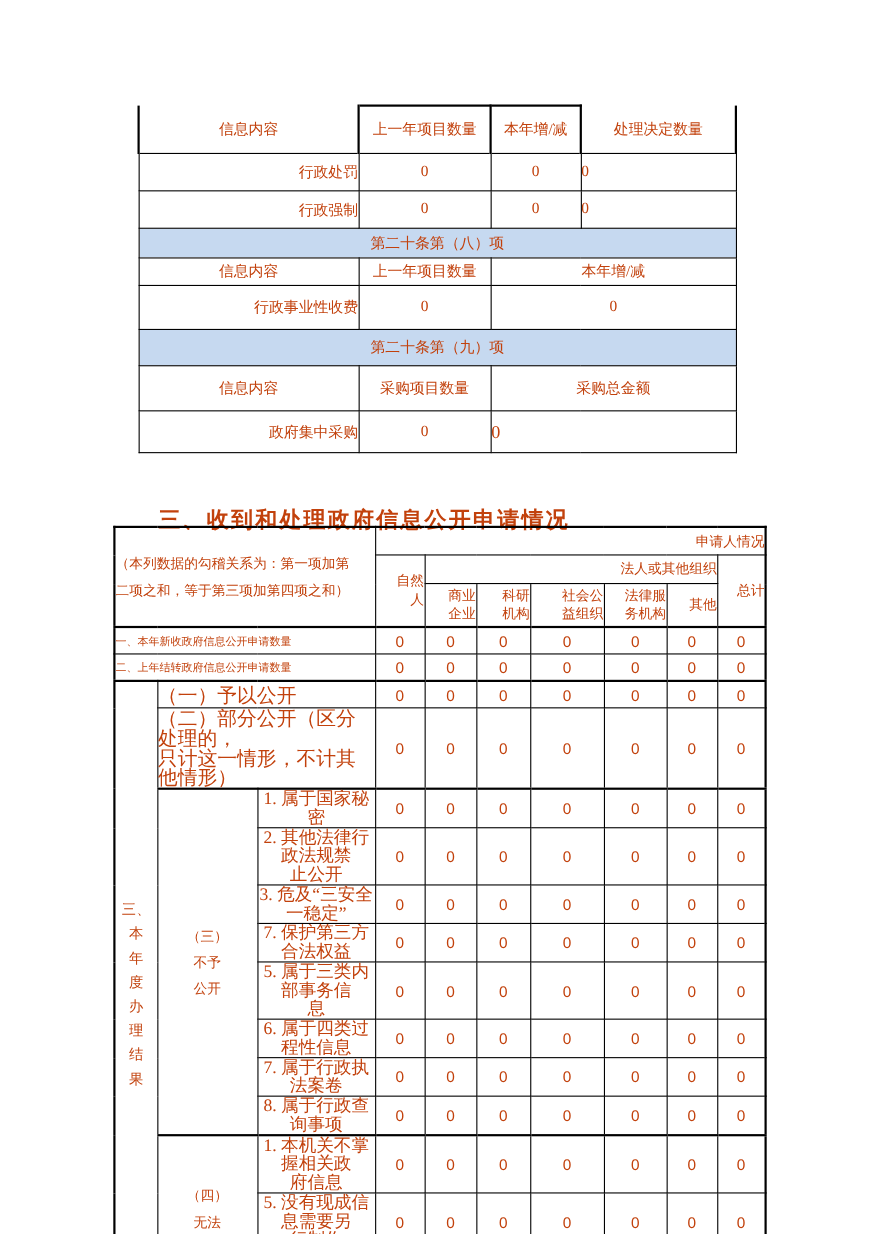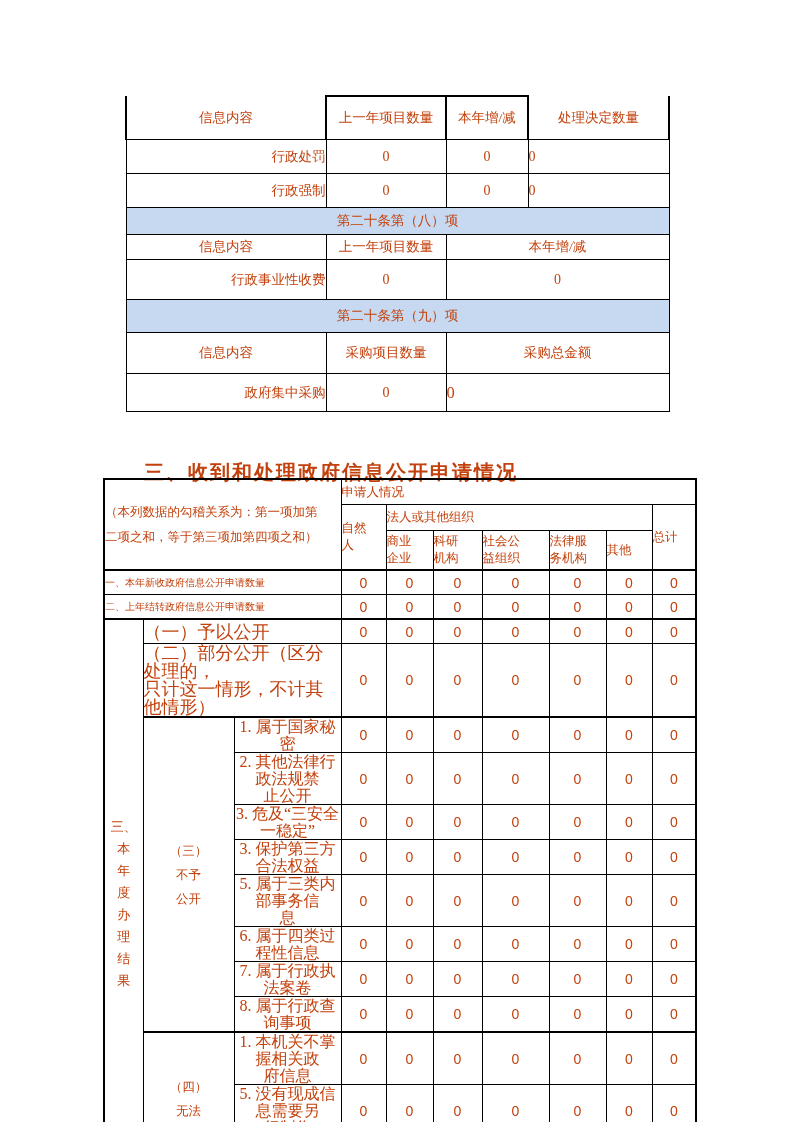--- a/index.html
+++ b/index.html
@@ -28,21 +28,21 @@
   .band td{background:#c6d9f0;text-align:center;font-size:13.5px;}
 
   
   .title{position:absolute;left:144px;top:439px;font-family:"Liberation Sans","DejaVu Sans",sans-serif;
          font-weight:bold;font-size:20px;letter-spacing:2px;white-space:nowrap;margin-top:20px;}
 
   
   .t-main{position:absolute;left:103px;top:478px;width:592px;border:2px solid #000;font-size:13px;}
   .t-main td{border:1px solid #000;padding:0;white-space:pre-line;vertical-align:middle;}
   .t-main .bb{border-bottom-width:2px;margin-top:40px;}
-  .hc{text-align:left;line-height:17px;font-size:12.5px;}
+  .hc{text-align:right;line-height:17px;font-size:12.5px;}
   .note{text-align:left;padding:0 6px;font-size:12.5px;line-height:25px;}
   .lab{text-align:left;padding:0 4px;font-size:10px;white-space:nowrap;}
   .item2{text-align:left;padding:0 6px;font-size:18px;line-height:18px;}
   .item{text-align:center;padding:0 4px;font-size:16px;line-height:17px;}
   .grp{text-align:center;font-size:12.5px;line-height:24px;}
   .vert{text-align:center;font-size:13px;line-height:22px;}
   .v{text-align:center;font-family:"Liberation Sans","DejaVu Sans",sans-serif;font-size:14px;}
   tr.r24 td{height:24px;} tr.r25 td{height:25px;} tr.r38 td{height:38px;}
   tr.r23 td{height:23px;} tr.r41 td{height:41px;}
 </style>
@@ -221,21 +221,21 @@
       <td class="item">3. 危及“三安全一稳定”</td>
       <td class="v">0</td>
       <td class="v">0</td>
       <td class="v">0</td>
       <td class="v">0</td>
       <td class="v">0</td>
       <td class="v">0</td>
       <td class="v">0</td>
     </tr>
     <tr class="r23">
-      <td class="item">3. 保护第三方合法权益</td>
+      <td class="item">7. 保护第三方合法权益</td>
       <td class="v">0</td>
       <td class="v">0</td>
       <td class="v">0</td>
       <td class="v">0</td>
       <td class="v">0</td>
       <td class="v">0</td>
       <td class="v">0</td>
     </tr>
     <tr class="r41">
       <td class="item">5. 属于三类内部事务信

